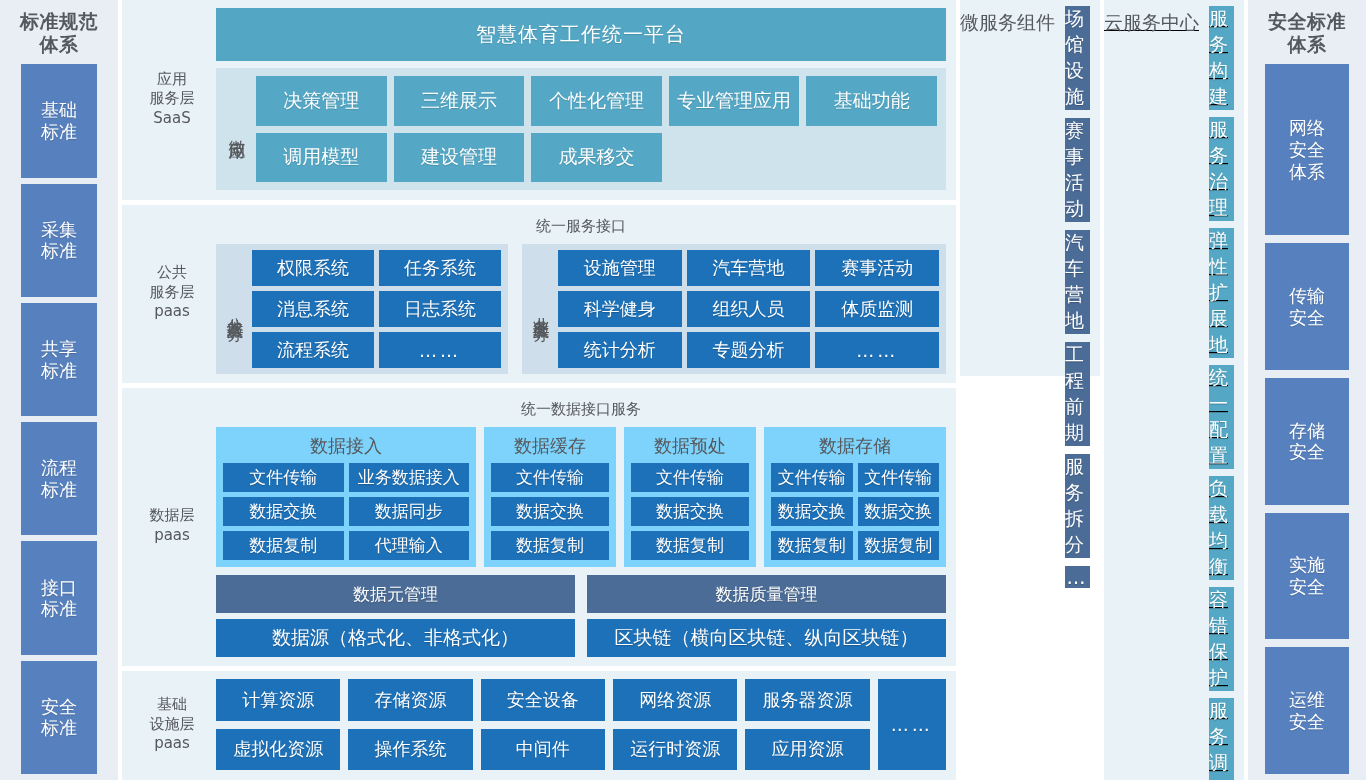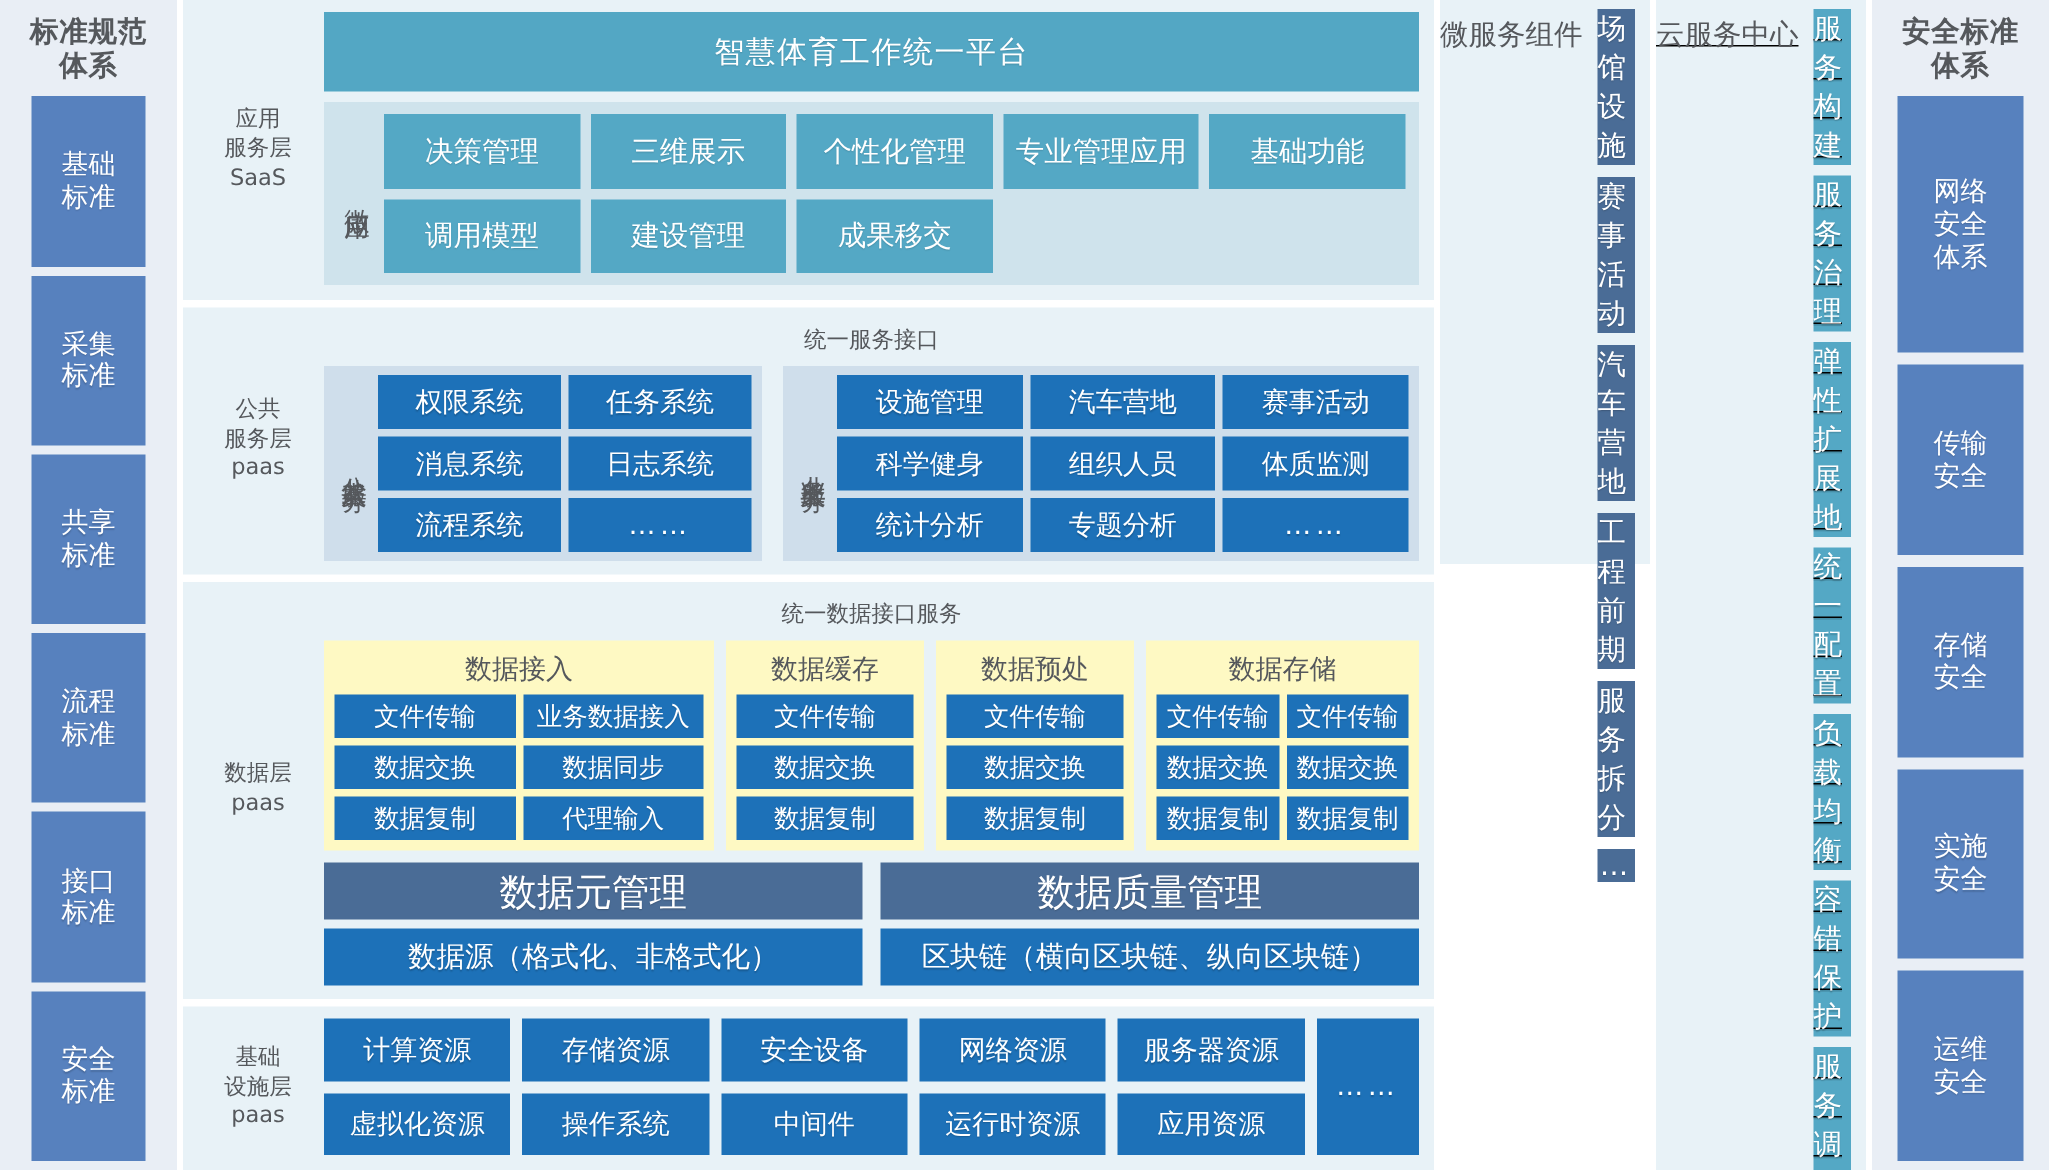--- a/index.html
+++ b/index.html
@@ -74,30 +74,30 @@
   .pub-grid.c3 { grid-template-columns:1fr 1fr 1fr; }
   .tile-blue {
     background:#1d71b8; color:#fff; display:flex; align-items:center; justify-content:center;
     font-size:18px; text-shadow:0 1px 1px rgba(0,0,0,.2);
   }
 
   
   .data-layer { background:#e8f2f7; display:flex; padding:6px 10px 9px 6px; height:278px; }
   .data-right { flex:1; display:flex; flex-direction:column; }
   .data-groups { display:flex; gap:8px; height:140px; }
-  .data-group { background:#fef9c3; display:flex; flex-direction:column; padding:5px 7px 7px; }
+  .data-group { background:#7dd3fc; display:flex; flex-direction:column; padding:5px 7px 7px; }
   .dg-title { text-align:center; font-size:18px; color:#55585c; padding:2px 0 5px; }
   .dg-grid { flex:1; display:grid; grid-template-rows:1fr 1fr 1fr; gap:5px; }
   .dg-grid.c1 { grid-template-columns:1fr; }
   .dg-grid.c2 { grid-template-columns:1fr 1fr; }
   .dg-grid .tile-blue { font-size:17px; }
   .data-bottom { margin-top:8px; display:flex; gap:12px; flex:1; }
   .db-col { flex:1; display:flex; flex-direction:column; gap:6px; }
   .bar-slate { background:#4a6c96; color:#fff; display:flex; align-items:center; justify-content:center;
-    font-size:25px; flex:1; text-shadow:0 1px 1px rgba(0,0,0,.2); }
+    font-size:17px; flex:1; text-shadow:0 1px 1px rgba(0,0,0,.2); }
   .bar-blue { background:#1d71b8; color:#fff; display:flex; align-items:center; justify-content:center;
     font-size:19px; flex:1; text-shadow:0 1px 1px rgba(0,0,0,.2); }
 
   
   .infra-layer { background:#e8f2f7; display:flex; padding:8px 10px 10px 6px; flex:1; }
   .infra-grid { flex:1; display:grid; grid-template-columns:repeat(5,1fr) 0.55fr; gap:8px; }
   .infra-col { display:grid; grid-template-rows:1fr 1fr; gap:8px; }
   .infra-col.tall { grid-template-rows:1fr; }
   .infra-col.tall .tile-blue { grid-row:1/2; }
   .infra-grid .tile-blue { font-size:18px; }

